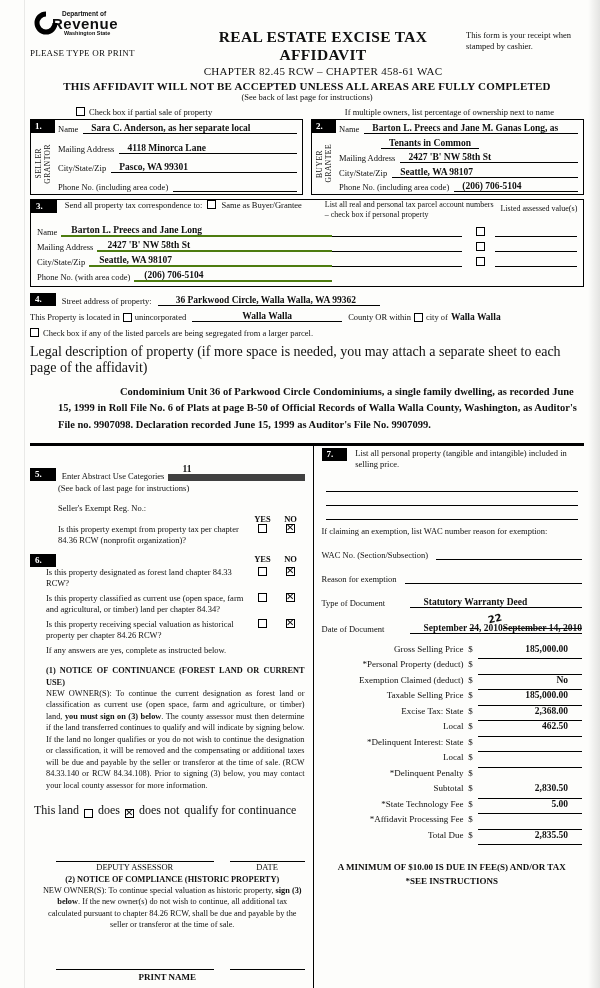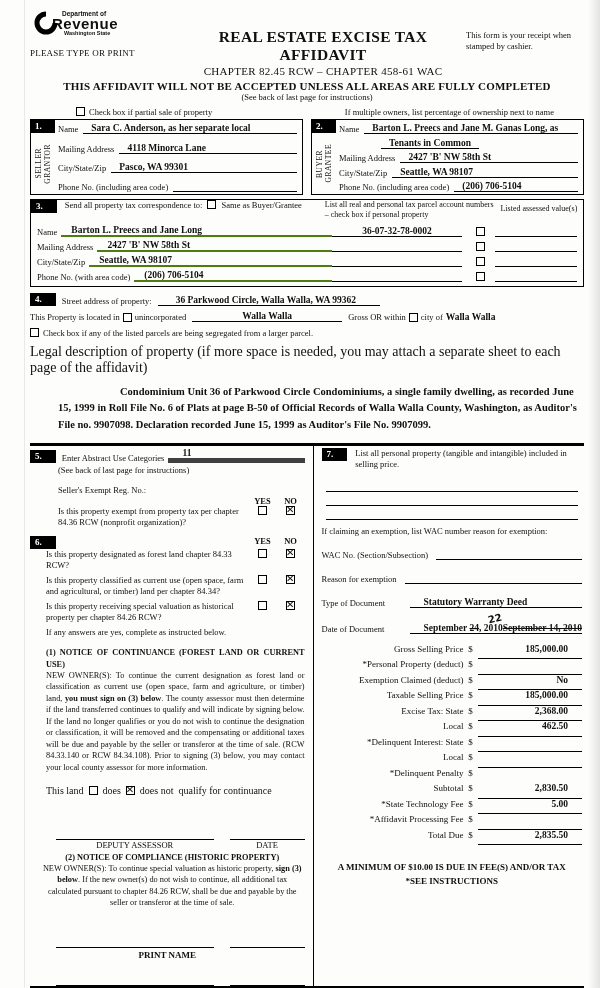--- a/index.html
+++ b/index.html
@@ -81,37 +81,37 @@
   .legal-text { font-weight:bold; font-size:10.5px; line-height:1.55; margin:8px 6px 10px 28px; text-indent:62px; }
 
   
   .twocol { display:flex; border-top:2px solid #000; }
   .col-left { width:300px; padding:2px 8px 0 0; }
   .col-right { flex:1; border-left:1px solid #000; padding:2px 2px 0 8px; display:flex; flex-direction:column; }
 
   .s5row1 { display:flex; align-items:flex-end; }
   .s5row1 .badge { margin-right:6px; }
   .s5row1 .lbl { margin-right:4px; white-space:nowrap; }
-  .s5row1 .fline { flex:1; border-bottom:5px solid #404040; padding-left:14px; }
+  .s5row1 .fline { flex:1; border-bottom:7px solid #404040; padding-left:14px;margin-top:16px; }
   .s5sub { font-size:8.5px; margin:2px 0 10px 28px; }
   .s5reg { font-size:8.5px; margin-left:28px; }
   .q { display:flex; align-items:flex-start; margin-left:28px; font-size:8.5px; }
   .q .qtext { flex:1; line-height:1.3; }
   .q .ycol, .q .ncol { width:28px; text-align:center; flex:none; }
   .yn-hdr { display:flex; font-size:8.5px; font-weight:bold; }
   .yn-hdr .sp { flex:1; }
   .yn-hdr .ycol, .yn-hdr .ncol { width:28px; text-align:center; flex:none; }
   .sec6 { margin-top:4px; }
   .sec6 .badge { position:absolute; }
   .sec6 .q { margin:3px 0 4px 16px; }
   .sec6note { font-size:8.5px; margin-left:16px; }
 
   .notice { margin:10px 0 0 16px; font-size:8.3px; line-height:1.38; text-align:justify; }
   .notice-title { font-weight:bold; font-size:8.3px; }
-  .contin { margin:12px 0 0 16px; font-size:10px; display:flex; align-items:center; gap:5px; }
+  .contin { margin:12px 0 0 4px; font-size:12px; display:flex; align-items:flex-end; gap:5px; }
 
   .sigpair { display:flex; gap:16px; margin:34px 0 0 26px; }
   .sigpair .l1 { flex:2.1; border-bottom:1px solid #000; height:10px; }
   .sigpair .l2 { flex:1; border-bottom:1px solid #000; height:10px; }
   .sigpair2 { margin-top:14px; }
   .siglabels { display:flex; gap:16px; margin-left:26px; font-size:8.5px; }
   .siglabels .l1 { flex:2.1; text-align:center; }
   .siglabels .l2 { flex:1; text-align:center; }
   .notice2 { margin:2px 0 0 10px; font-size:8.3px; line-height:1.35; text-align:center;font-family:Liberation Serif, serif; }
   .owner-sig { text-align:center; font-weight:bold; font-size:9px; margin-top:14px; }
@@ -260,25 +260,20 @@
             <span class="lbl">City/State/Zip</span>
             <span class="fline val">Seattle, WA 98107</span>
           </div>
         <div class="s3row">
             <span class="lbl">Phone No. (with area code)</span>
             <span class="fline val">(206) 706-5104</span>
           </div>
       </div>
       <div class="sec3-right">
         <div class="s3prow">
-            <span class="pline val">36-07-32-78-0002</span>
-            <span class="cb" data-checked="false"></span>
-            <span class="aline"></span>
-          </div>
-        <div class="s3prow">
             <span class="pline val"></span>
             <span class="cb" data-checked="false"></span>
             <span class="aline"></span>
           </div>
         <div class="s3prow">
             <span class="pline val"></span>
             <span class="cb" data-checked="false"></span>
             <span class="aline"></span>
           </div>
         <div class="s3prow">
@@ -295,21 +290,21 @@
       <span class="badge">4.</span>
       <span class="lbl">Street address of property:</span>
       <span class="fline val" style="max-width:330px;">36 Parkwood Circle, Walla Walla, WA  99362</span>
       <span style="flex:1"></span>
     </div>
     <div class="s4row2">
       <span>This Property is located in</span>
       <span class="cb" data-checked="false"></span>
       <span>unincorporated</span>
       <span class="cline val">Walla Walla</span>
-      <span>Gross OR  within</span>
+      <span>County OR  within</span>
       <span class="cb" data-checked="false"></span>
       <span>city of</span>
       <span class="val" style="margin-left:3px;">Walla Walla</span>
     </div>
     <div class="s4row3">
       <span class="cb" data-checked="false"></span><span>Check box if any of the listed parcels are being segregated from a larger parcel.</span>
     </div>
     <div class="legal-lbl">Legal description of property (if more space is needed, you may attach a separate sheet to each page of the affidavit)</div>
     <div class="legal-text">Condominium Unit 36 of Parkwood Circle Condominiums, a single family dwelling, as recorded June 15, 1999 in Roll File No. 6 of Plats at page B-50 of Official Records of Walla Walla County, Washington, as Auditor's File no. 9907098. Declaration recorded June 15, 1999 as Auditor's File No. 9907099.</div>
   </div>

